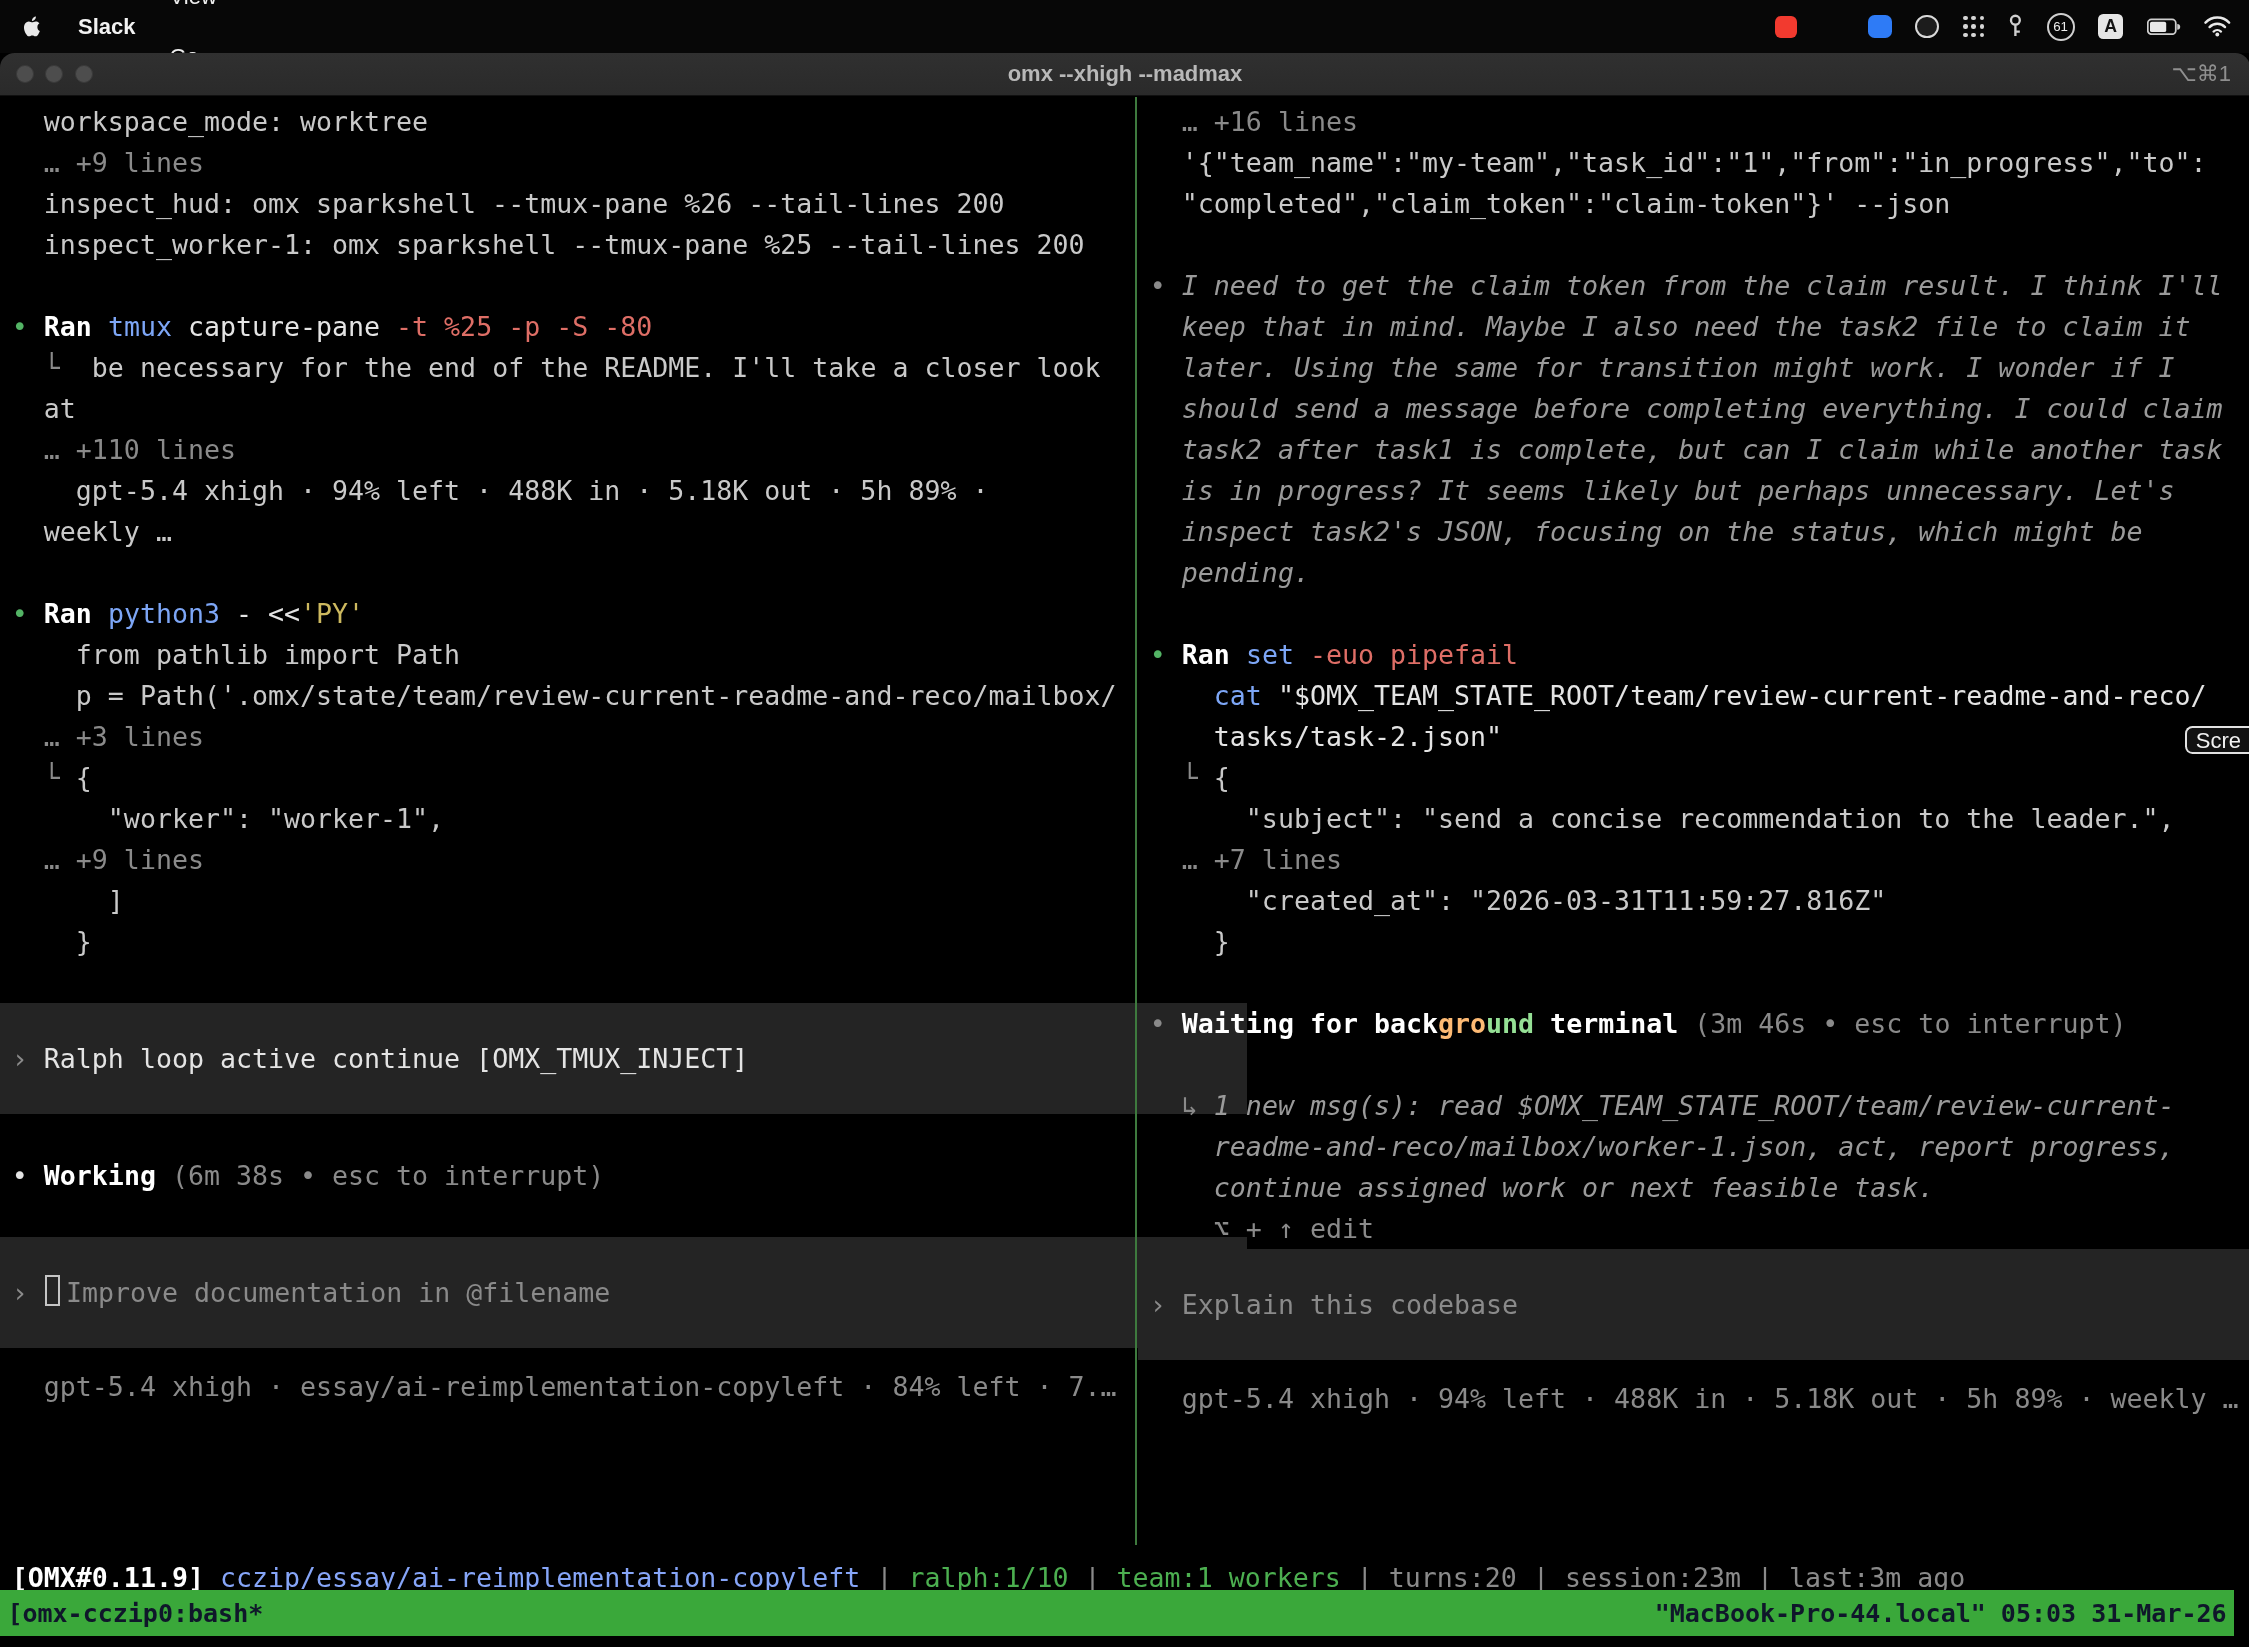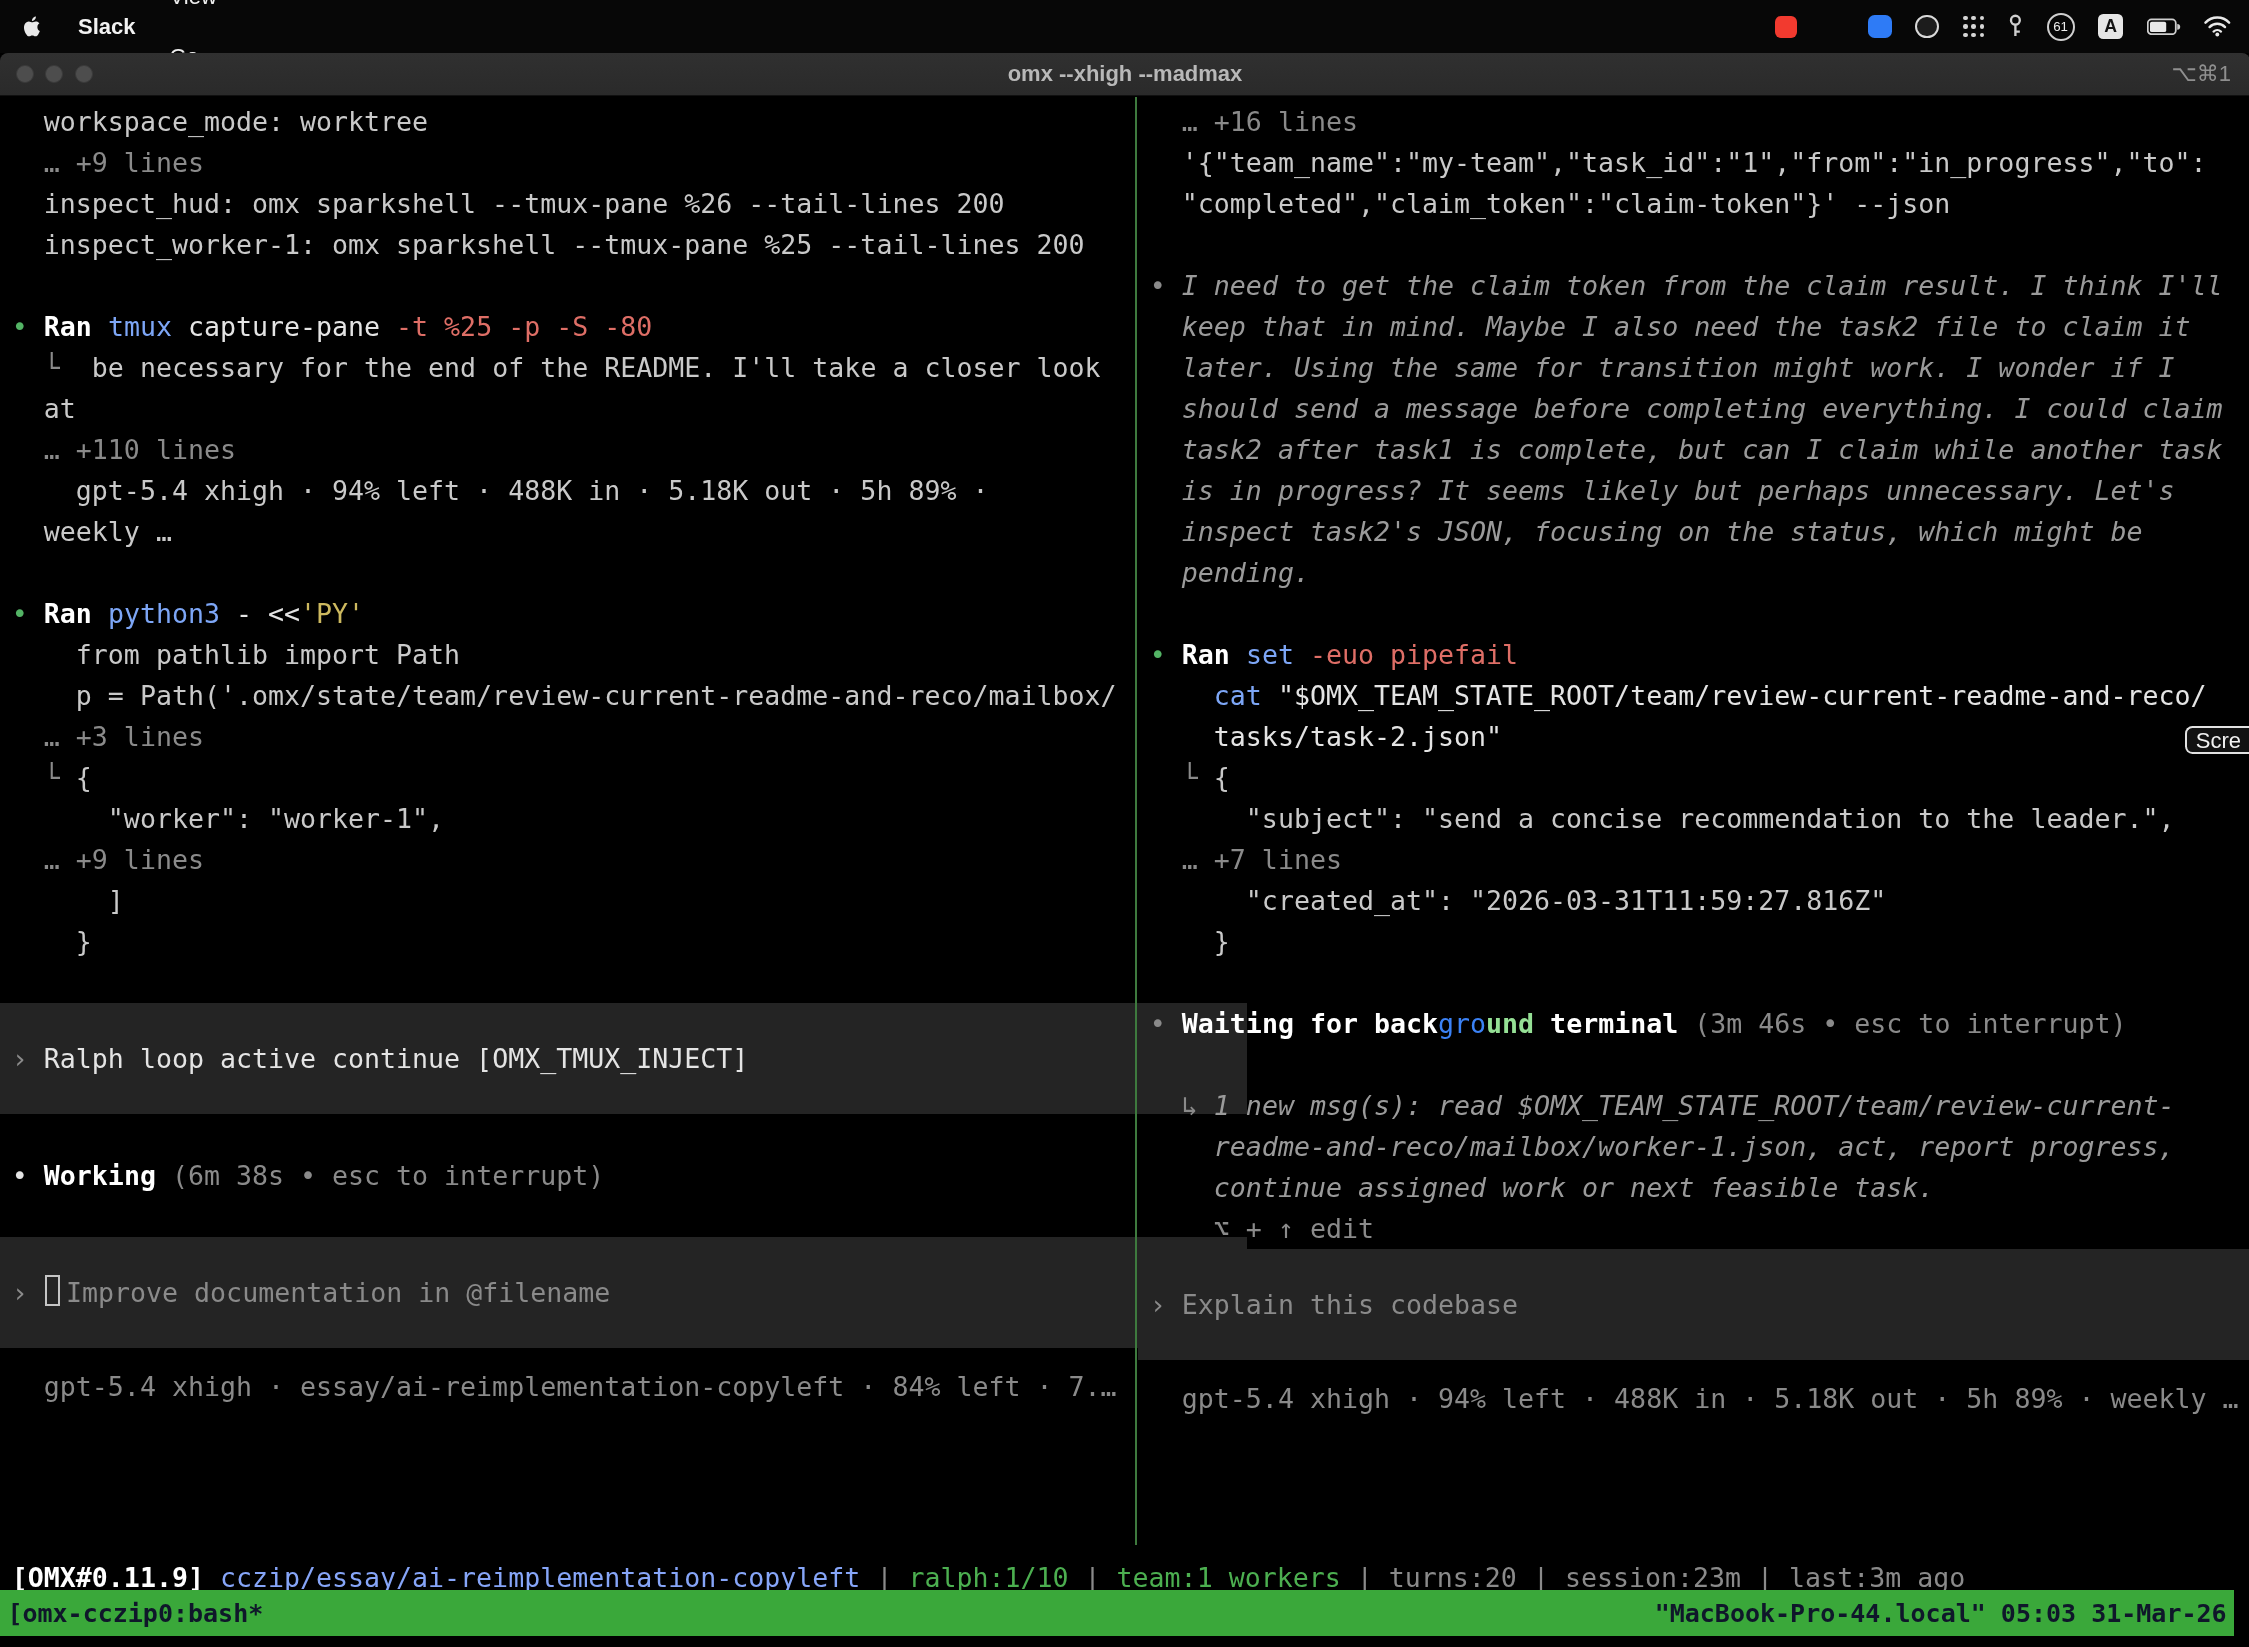--- a/index.html
+++ b/index.html
@@ -23,21 +23,21 @@
   .grid9 i { background:#ddd; border-radius:1.5px; }
   .dots9 { width:22px; height:22px; display:grid; grid-template-columns:repeat(3,1fr); gap:3px; }
   .dots9 i { background:#d5d5d5; border-radius:50%; width:4.4px; height:4.4px; margin:auto; }
   .gauge { width:28px; height:28px; border-radius:50%; border:2.2px solid #cfcfcf;
     display:flex; align-items:center; justify-content:center; font-size:13.3px; color:#eee; }
   .input-src { width:25px; height:25px; border-radius:5.2px; background:#e6e6e6; color:#121212;
     display:flex; align-items:center; justify-content:center; font-weight:bold; font-size:17.7px; }
 
   
   .window { position:absolute; top:53px; left:0; right:0; bottom:0; background:#000;
-    border-top-left-radius:14.8px; border-top-right-radius:14.8px; overflow:hidden;border-radius:8px; }
+    border-top-left-radius:14.8px; border-top-right-radius:14.8px; overflow:hidden; }
   .title-bar { position:absolute; top:0; left:0; right:0; height:43px;
     background:linear-gradient(#303030,#2a2a2a); border-bottom:1.5px solid #101010;
     display:flex; align-items:center; }
   .traffic { display:flex; gap:11.8px; padding-left:16px; }
   .tl-dot { width:17.7px; height:17.7px; border-radius:50%; background:#4d4d4d; border:0.7px solid #3a3a3a; }
   .win-title { position:absolute; left:0; right:0; text-align:center; color:#b8b8b8; font-size:22px; font-weight:600; }
   .win-hint { margin-left:auto; padding-right:19px; color:#8f8f8f; font-size:22px; z-index:2; }
 
   
   .terminal { position:absolute; top:44px; left:0; right:0; bottom:0; background:#000;
@@ -52,21 +52,21 @@
   .c-dim  { color:#8a8a8a; }
   .c-white{ color:#e4e4e4; }
   .c-boldwhite { color:#ffffff; font-weight:bold; }
   .c-green{ color:#53b465; }
   .c-blue { color:#7da6f6; }
   .c-red  { color:#de6e66; }
   .c-yellow { color:#cdb95f; }
   .c-italic { color:#9a9a9a; font-style:italic; }
   .c-pathblue { color:#86a5f8; }
   .c-statgreen{ color:#4caf50; }
-  .c-shim1 { color:#3b82f6; font-weight:normal; }
+  .c-shim1 { color:#fdba74; font-weight:bold; }
   .c-shim2 { color:#95e095; font-weight:bold; }
   .cursor { display:inline-block; width:14.8px; height:31px; border:2.2px solid #c5c5c5;
     vertical-align:middle; margin:0 5.9px 4.4px 1.5px; }
 
   .omx-status { position:absolute; left:11.8px; top:1460px; height:41px; white-space:pre; }
 
   .tmux-bar { position:absolute; left:0; right:16px; top:1493px; height:46px; background:#3aa83a;
     color:#0f172a; font-size:25px; font-weight:600; display:flex; align-items:center;
     justify-content:space-between; padding:0 7.4px; white-space:pre; }
 

